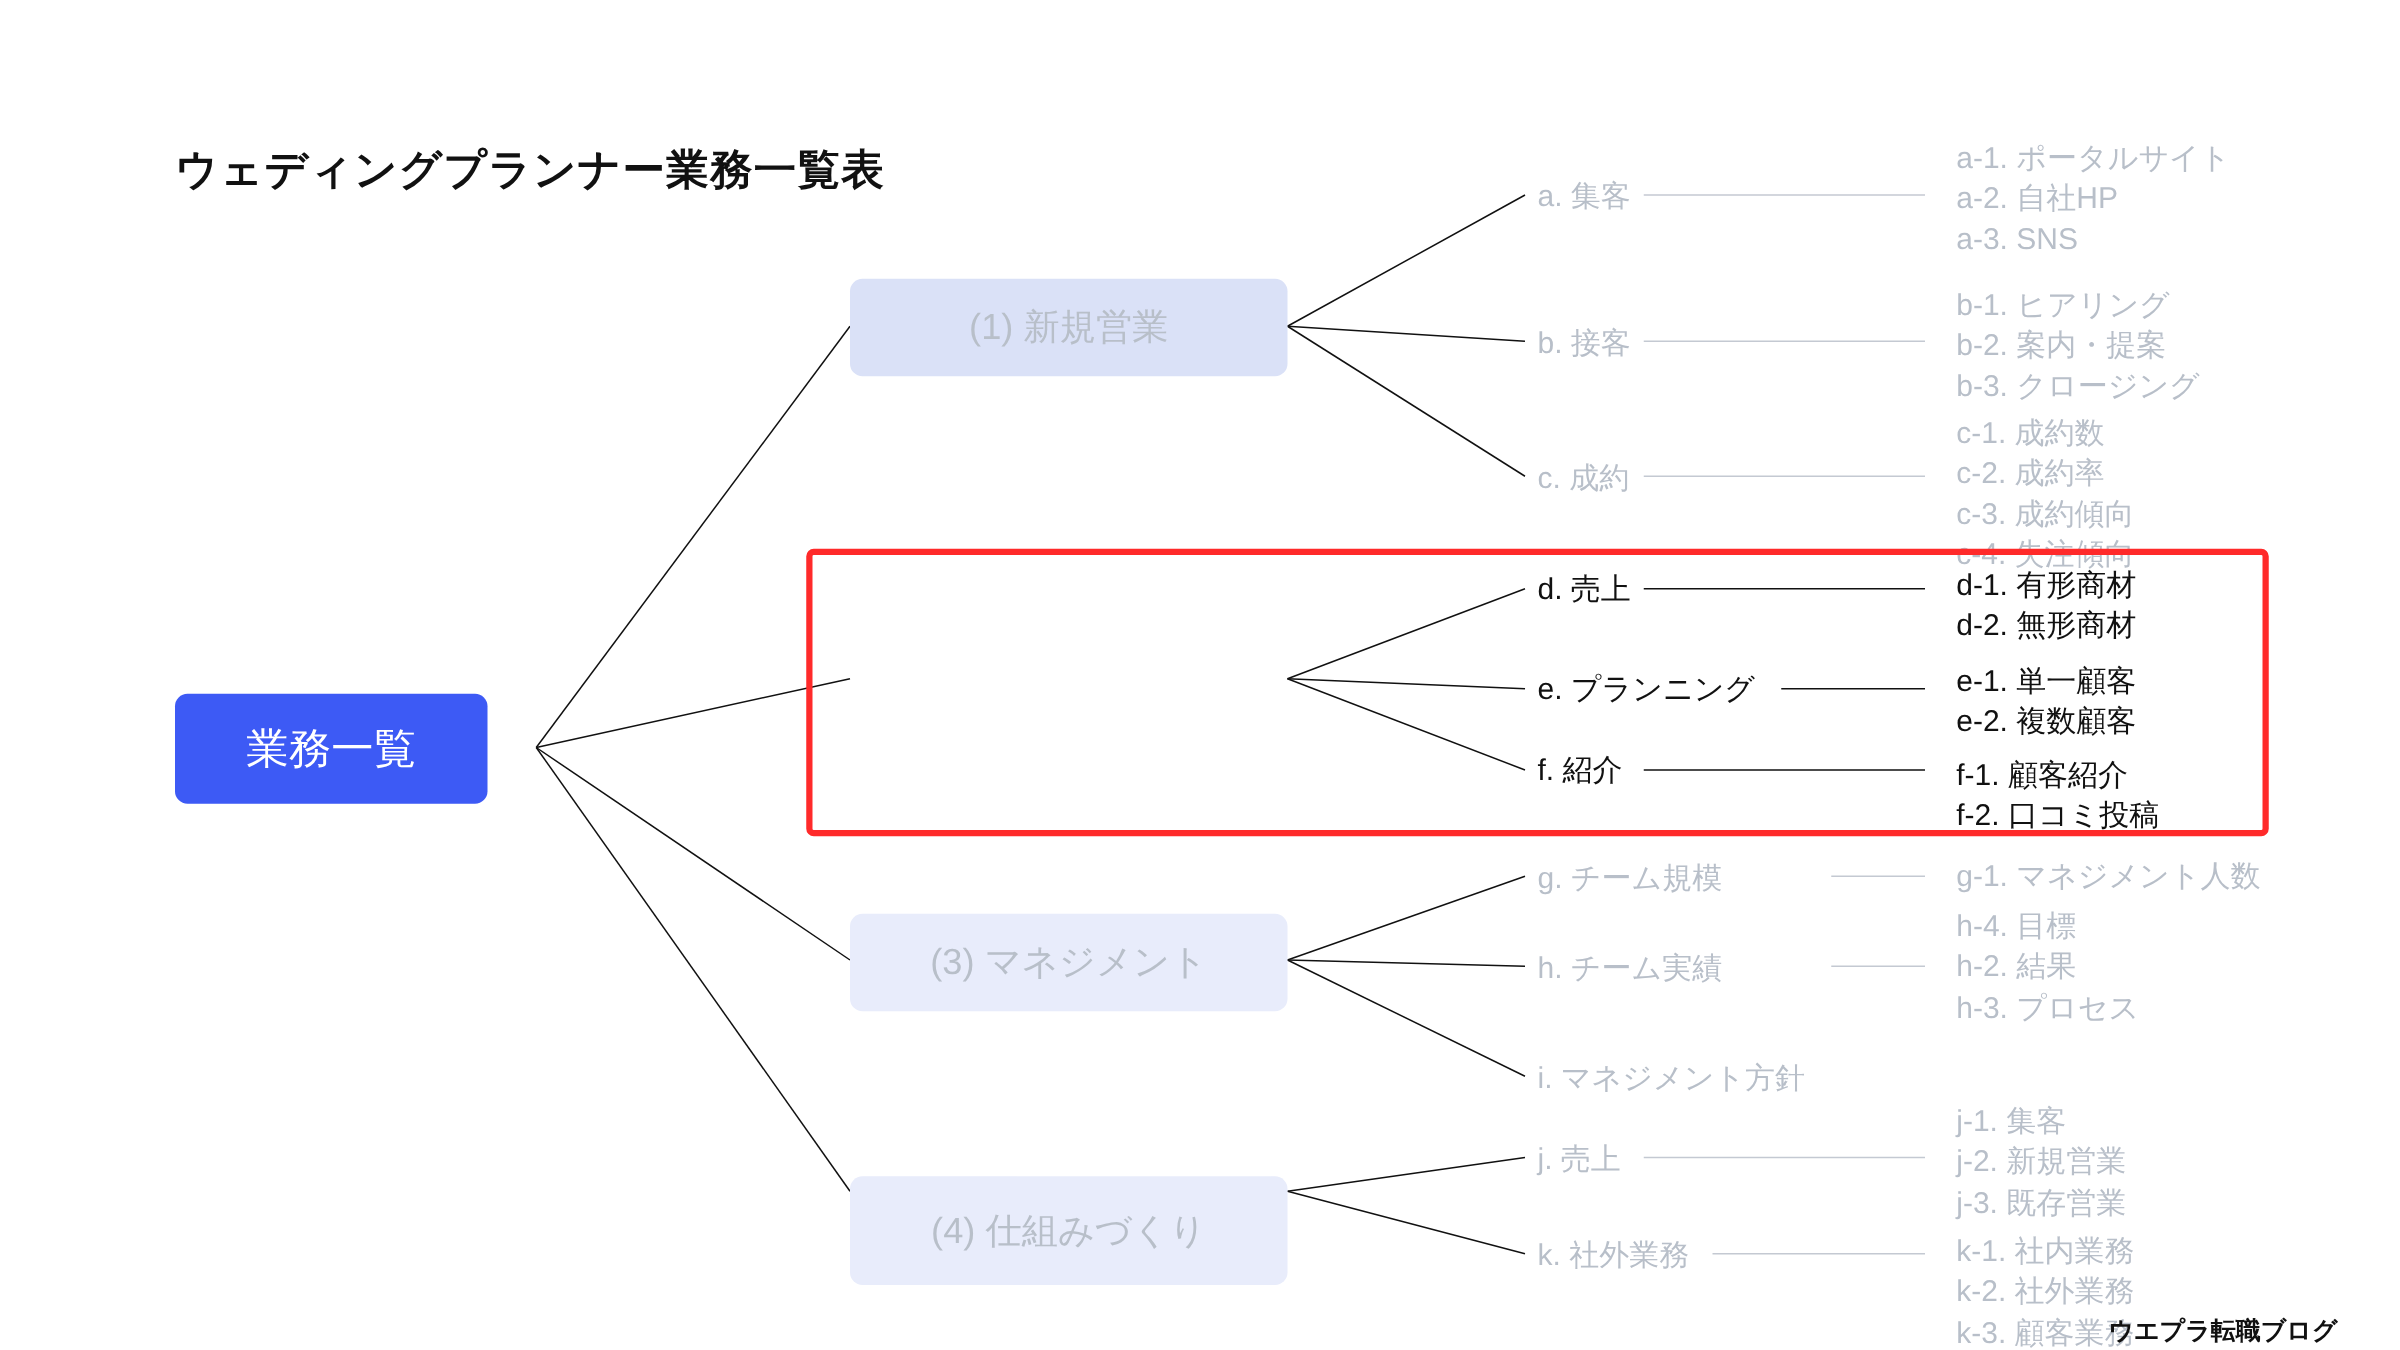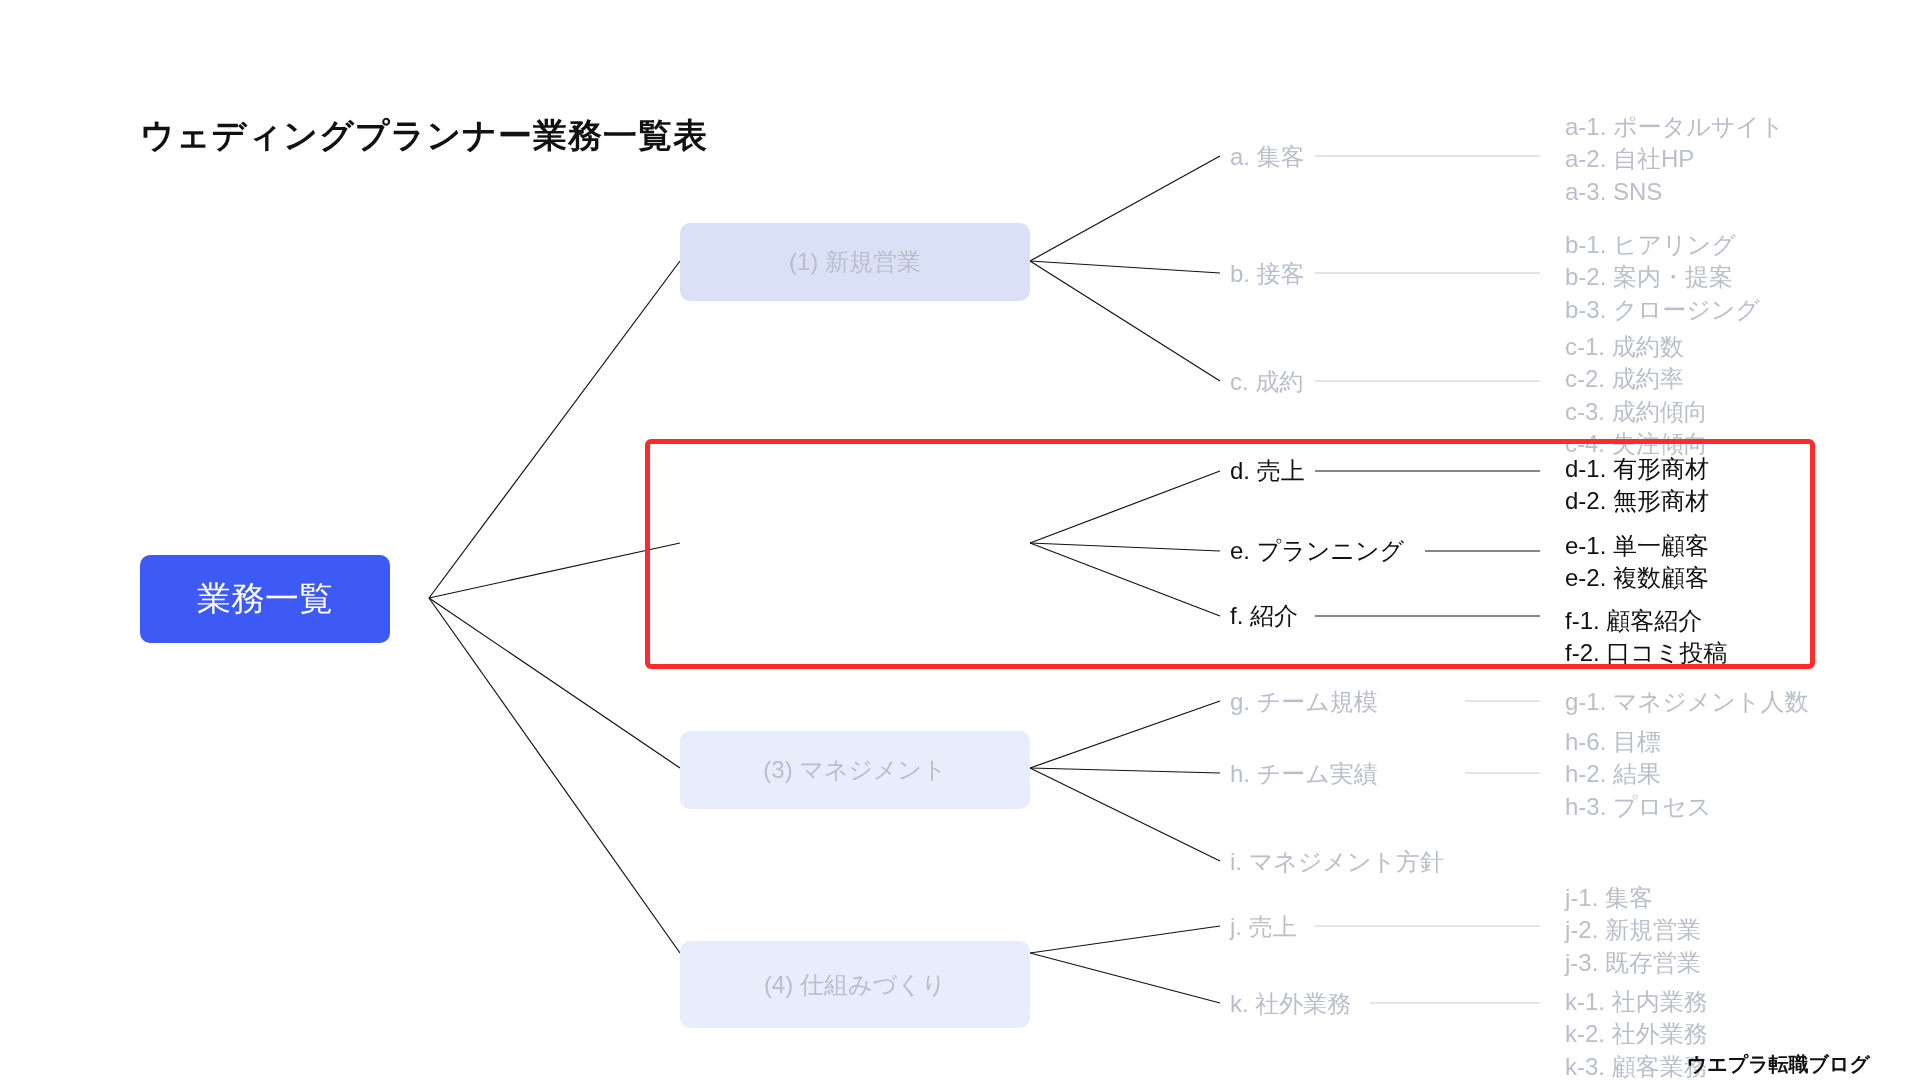--- a/index.html
+++ b/index.html
@@ -42,21 +42,21 @@
     color: #fff;
     font-size: 34px;
     font-weight: 500;
   }
   .cat-node {
     position: absolute;
     display: flex;
     align-items: center;
     justify-content: center;
     border-radius: 10px;
-    font-size: 24px;
+    font-size: 29px;
     font-weight: 400;
   }
   .mid-label {
     position: absolute;
     font-size: 24px;
     white-space: nowrap;
   }
   .leaf-label {
     position: absolute;
     font-size: 24px;
@@ -187,21 +187,21 @@
 </div>
 <div class="leaf-label sharp" style="left:1565px; top:572px;">
   <div>f-1. 顧客紹介</div>
   <div>f-2. 口コミ投稿</div>
 </div>
 
 <div class="leaf-label muted" style="left:1565px; top:653px;">
   <div>g-1. マネジメント人数</div>
 </div>
 <div class="leaf-label muted" style="left:1565px; top:693px;">
-  <div>h-6. 目標</div>
+  <div>h-4. 目標</div>
   <div>h-2. 結果</div>
   <div>h-3. プロセス</div>
 </div>
 <div class="leaf-label muted" style="left:1565px; top:849px;">
   <div>j-1. 集客</div>
   <div>j-2. 新規営業</div>
   <div>j-3. 既存営業</div>
 </div>
 <div class="leaf-label muted" style="left:1565px; top:953px;">
   <div>k-1. 社内業務</div>

